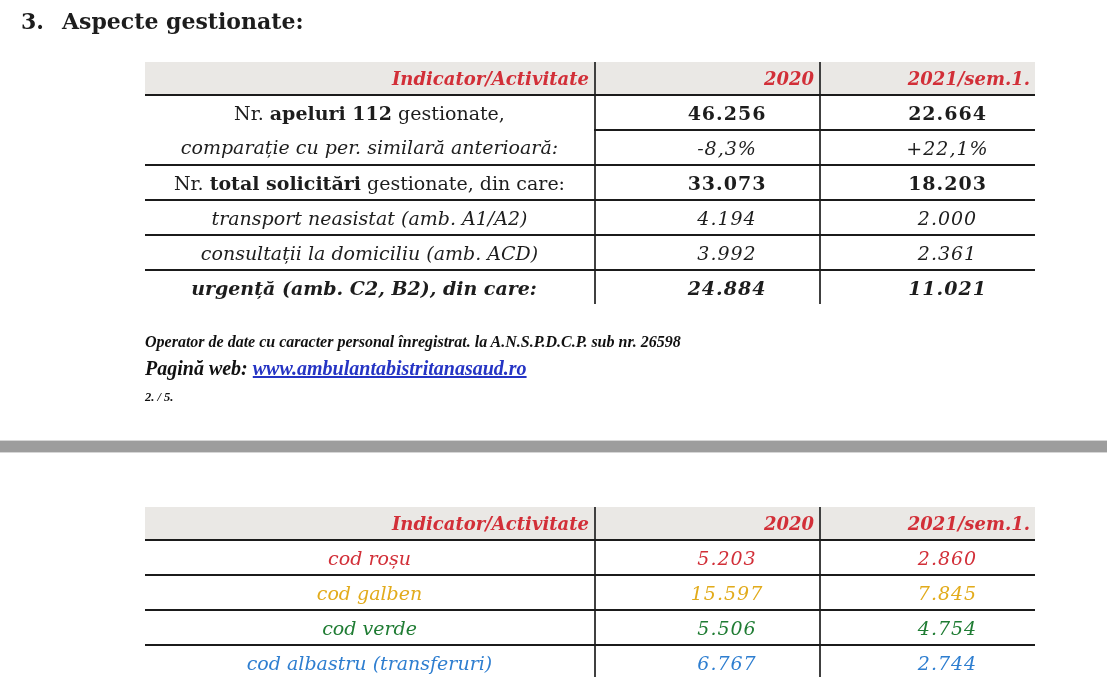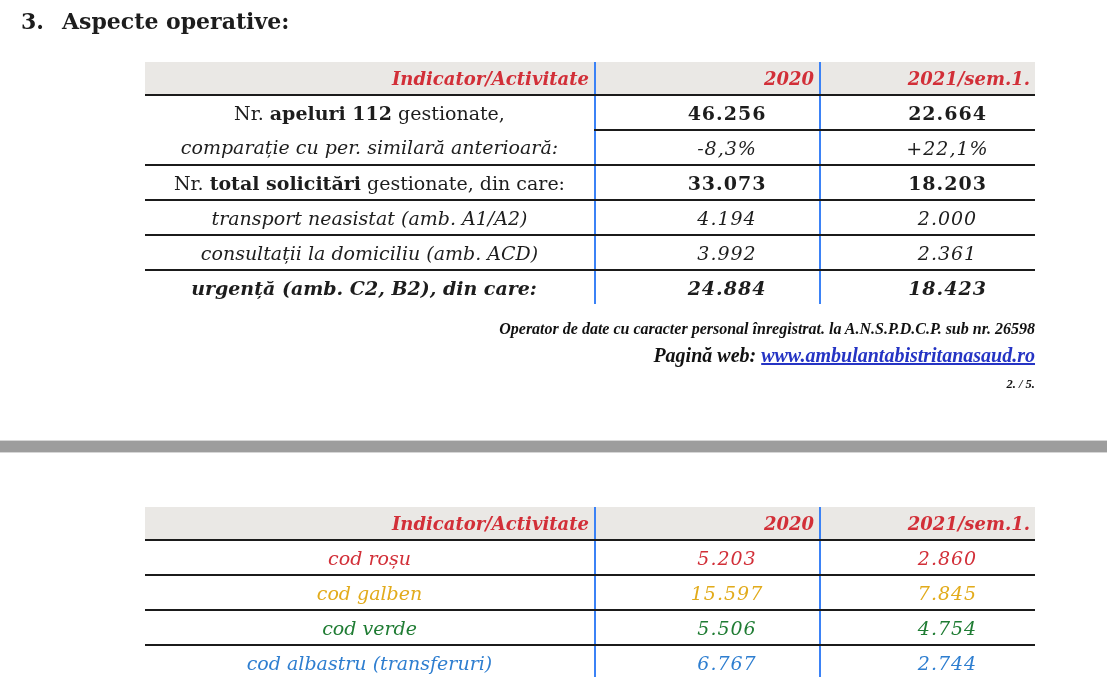--- a/index.html
+++ b/index.html
@@ -17,45 +17,45 @@
   .t1 { top:62px; }
   .t2 { top:507px; }
   col.c1 { width:450px; } col.c2 { width:225px; } col.c3 { width:215px; }
 
   td { padding:0 5px; height:33px; font-size:19px; vertical-align:middle; overflow:hidden; white-space:nowrap; }
   tr.thead td {
     height:32px; font-size:18px; font-weight:bold; font-style:italic;
     text-align:right; border-bottom:2px solid #1b1b1b;
   }
   td.bb { border-bottom:2px solid #1b1b1b; }
-  td.vl { border-left:2px solid #3b82f6;padding-left:44px; }
+  td.vl { border-left:2px solid #404040;padding-left:44px; }
   .left { text-align:center; } .right { text-align:center; }
   .it { font-style:italic; } .bd { font-weight:bold; }
   .pr16 { padding-right:16px; } .pr8 { }
   td.val { text-align:center; letter-spacing:1px; }
 
   .footer {
-    position:absolute; left:145px; top:320px; width:890px; text-align:right;
+    position:absolute; left:145px; top:333px; width:890px; text-align:left;
     font-family:"Liberation Serif", serif; font-weight:bold; font-style:italic; color:#111;
   }
   .footer .f-line1 { font-size:16px; }
   .footer .f-line2 { font-size:20px; margin-top:6px; }
   .footer .f-link { text-decoration:underline; cursor:pointer; }
   .footer .f-page { font-size:12.5px; margin-top:10px; }
 
   .separator { position:absolute; left:0; top:440px; width:1107px; height:11px;
     border-top:1px solid #d6d6d6; border-bottom:1px solid #d6d6d6; }
 </style>
 </head>
 <body>
 
 <div class="page">
 
   <div class="heading">
-    <span class="h-num">3.</span><span>Aspecte operative:</span>
+    <span class="h-num">3.</span><span>Aspecte gestionate:</span>
   </div>
 
   <table class="doc-table t1">
     <colgroup>
         <col class="c1">
         <col class="c2">
         <col class="c3">
       </colgroup>
     <tbody>
     <tr class="thead" style="background-color: rgb(234, 232, 229);">
@@ -84,21 +84,21 @@
       <td class="val it vl bb">2.000</td>
     </tr>
     <tr>
       <td class="right it bb">consultații la domiciliu (amb. ACD)</td>
       <td class="val it vl bb">3.992</td>
       <td class="val it vl bb">2.361</td>
     </tr>
     <tr>
       <td class="right it bd pr16">urgență (amb. C2, B2), din care:</td>
       <td class="val it bd vl">24.884</td>
-      <td class="val it bd vl">18.423</td>
+      <td class="val it bd vl">11.021</td>
     </tr>
     </tbody>
   </table>
 
   <div class="footer">
     <div class="f-line1">Operator de date cu caracter personal înregistrat. la A.N.S.P.D.C.P. sub nr. 26598</div>
     <div class="f-line2">
       <span>Pagină web: </span><span class="f-link" style="color: rgb(37, 52, 196);">www.ambulantabistritanasaud.ro</span>
     </div>
     <div class="f-page">2. / 5.</div>

